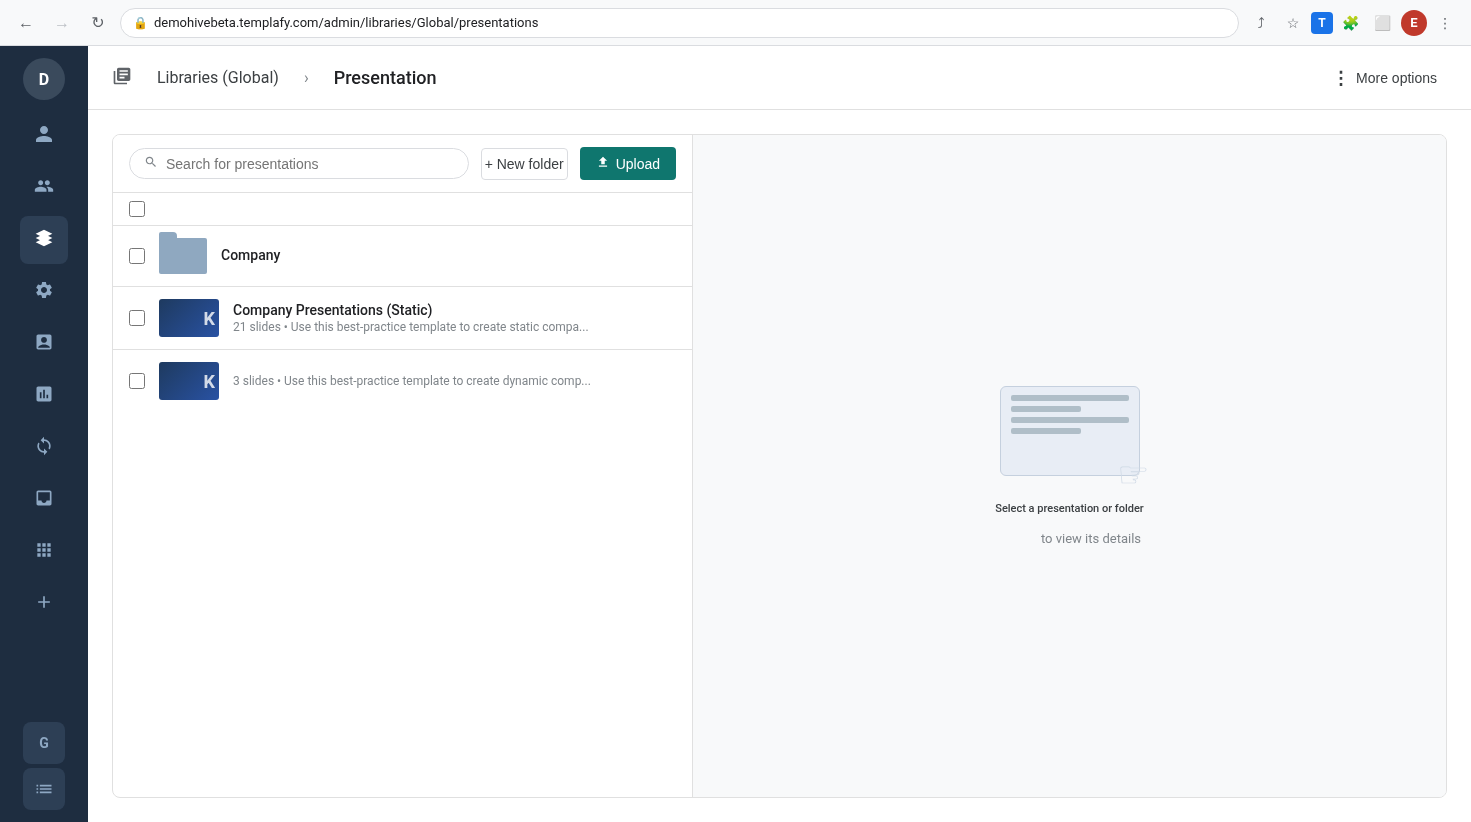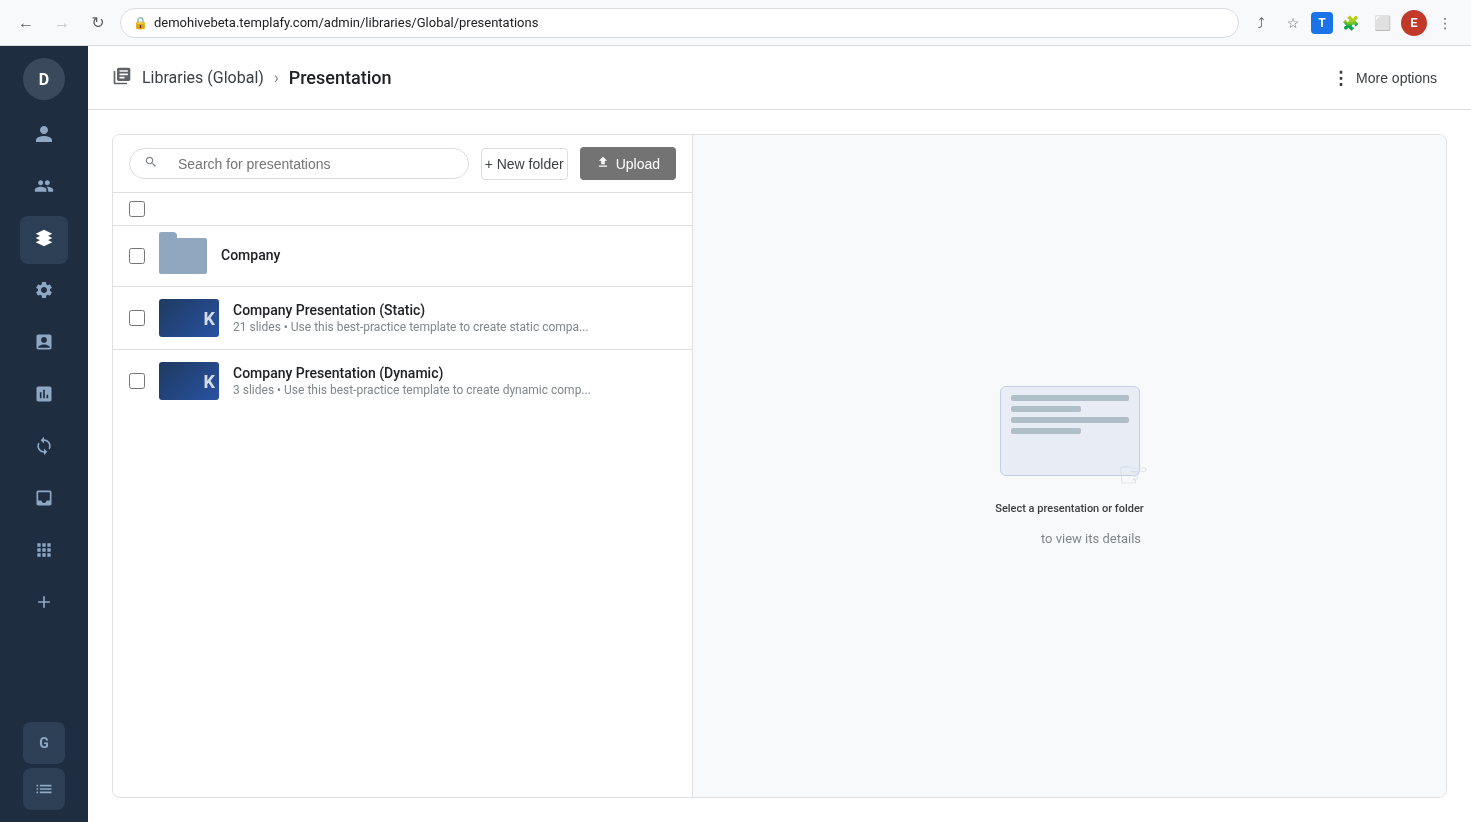--- a/index.html
+++ b/index.html
@@ -129,21 +129,21 @@
       border-bottom: 1px solid #e0e0e0;
       display: flex;
       align-items: center;
       padding: 0 24px;
       background: #fff;
       flex-shrink: 0;
     }
     .breadcrumb {
       display: flex;
       align-items: center;
-      gap: 10px;
+      gap: 25px;
       flex: 1;
     }
     .breadcrumb-icon {
       color: #5f6368;
       font-size: 18px;
     }
     .breadcrumb-link {
       color: #3c4043;
       font-size: 16px;
       cursor: pointer;
@@ -210,21 +210,21 @@
       border-bottom: 1px solid #e0e0e0;
       display: flex;
       align-items: center;
       gap: 12px;
       background: #fff;
     }
     .search-box {
       flex: 1;
       display: flex;
       align-items: center;
-      gap: 20px;
+      gap: 8px;
       border: 1px solid #dadce0;
       border-radius: 24px;
       padding: 6px 14px;
       background: #fff;
     }
     .search-box input {
       border: none;
       outline: none;
       font-size: 14px;
       color: #3c4043;
@@ -245,21 +245,21 @@
       cursor: pointer;
       white-space: nowrap;
     }
     .upload-btn {
       display: flex;
       align-items: center;
       gap: 6px;
       border: none;
       border-radius: 4px;
       padding: 8px 16px;
-      background: #737373;
+      background: #0f766e;
       color: #fff;
       font-size: 14px;
       font-weight: 500;
       cursor: pointer;
       white-space: nowrap;
     }
 
     
     .list-header {
       padding: 8px 16px;
@@ -575,38 +575,37 @@
             <div class="pres-thumbnail">
               <div class="pres-thumb-inner">
                 <div>
                   <div class="pres-thumb-stripe" style="width:80%;"></div>
                   <div class="pres-thumb-stripe" style="width:50%;"></div>
                 </div>
               </div>
               <span class="pres-thumb-k">K</span>
             </div>
             <div class="item-info">
-              <div class="item-name">Company Presentation (Static)</div>
+              <div class="item-name">Company Presentations (Static)</div>
               <div class="item-meta">21 slides  •  Use this best-practice template to create static compa...</div>
             </div>
           </div>
 
           <div class="list-item">
             <input type="checkbox" class="item-checkbox" style="">
             <div class="pres-thumbnail">
               <div class="pres-thumb-inner">
                 <div>
                   <div class="pres-thumb-stripe" style="width:80%;"></div>
                   <div class="pres-thumb-stripe" style="width:50%;"></div>
                 </div>
               </div>
               <span class="pres-thumb-k">K</span>
             </div>
             <div class="item-info">
-              <div class="item-name">Company Presentation (Dynamic)</div>
               <div class="item-meta">3 slides  •  Use this best-practice template to create dynamic comp...</div>
             </div>
           </div>
         </div>
 
         <div class="detail-panel">
           <div class="detail-placeholder">
             <div class="detail-illustration">
               <div class="detail-card">
                 <div class="detail-card-lines">

